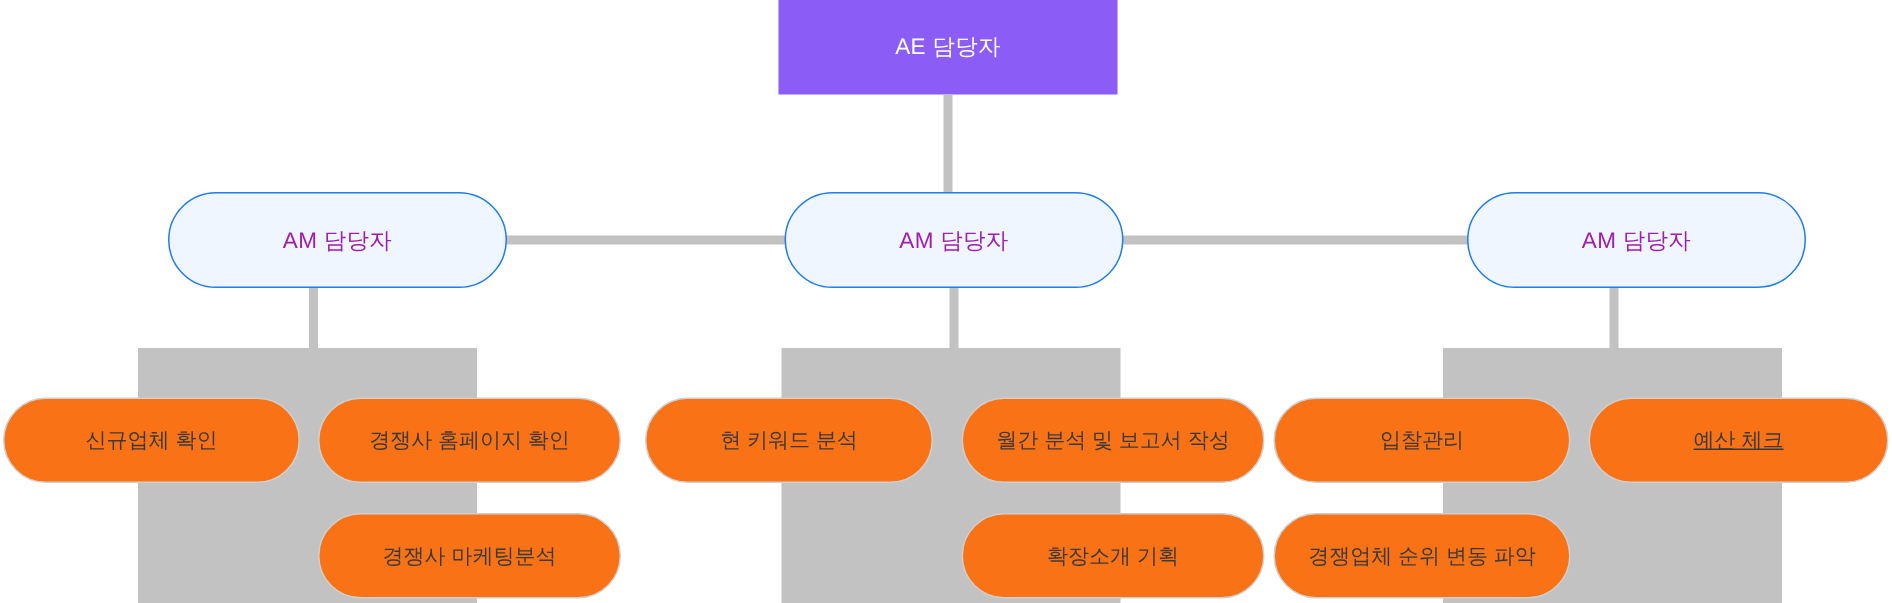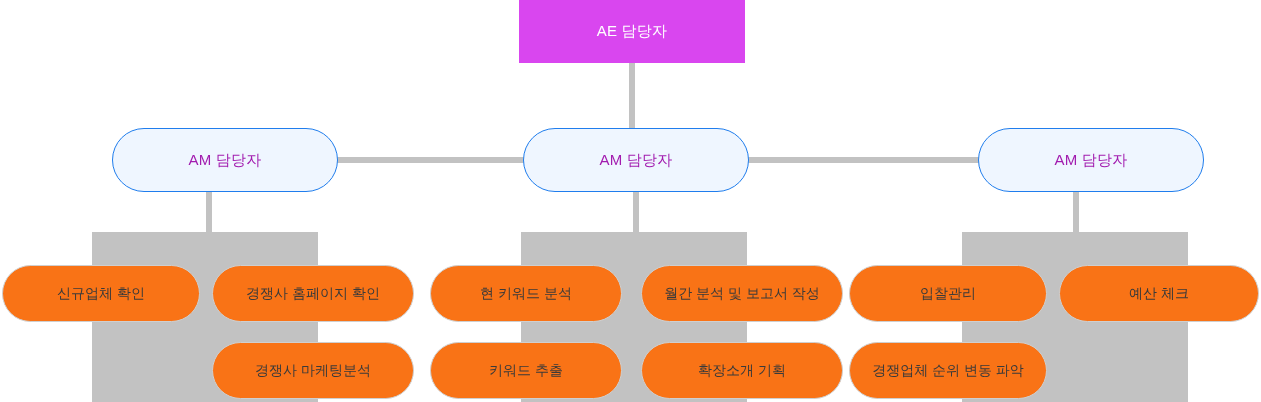--- a/index.html
+++ b/index.html
@@ -19,21 +19,21 @@
     height: 402px;
   }
 
   
   .ae-node {
     position: absolute;
     left: 519px;
     top: 0px;
     width: 226px;
     height: 63px;
-    background: #d946ef;
+    background: #8b5cf6;
     color: #ffffff;
     font-size: 15px;
     display: flex;
     align-items: center;
     justify-content: center;
     letter-spacing: 0.2px;
   }
 
   
   .conn {
@@ -116,20 +116,19 @@
   <div class="bracket" style="left:92px; width:226px;"></div>
   <div class="bracket" style="left:521px; width:226px;"></div>
   <div class="bracket" style="left:962px; width:226px;"></div>
 
   <div class="leaf row-top" style="left:2px; width:198px;">신규업체 확인</div>
   <div class="leaf row-top" style="left:212px; width:202px;">경쟁사 홈페이지 확인</div>
   <div class="leaf row-bottom" style="left:212px; width:202px;">경쟁사 마케팅분석</div>
 
   <div class="leaf row-top" style="left:430px; width:192px;">현 키워드 분석</div>
   <div class="leaf row-top" style="left:641px; width:202px;">월간 분석 및 보고서 작성</div>
-  <div class="leaf row-bottom" style="left:430px; width:192px;">키워드 추출</div>
   <div class="leaf row-bottom" style="left:641px; width:202px;">확장소개 기획</div>
 
   <div class="leaf row-top" style="left:849px; width:198px;">입찰관리</div>
-  <div class="leaf row-top" style="left:1059px; width:200px;">예산 체크</div>
+  <div class="leaf row-top" style="left:1059px; width:200px;text-decoration:underline;">예산 체크</div>
   <div class="leaf row-bottom" style="left:849px; width:198px;">경쟁업체 순위 변동 파악</div>
 
 </div>
 
 </body></html>

